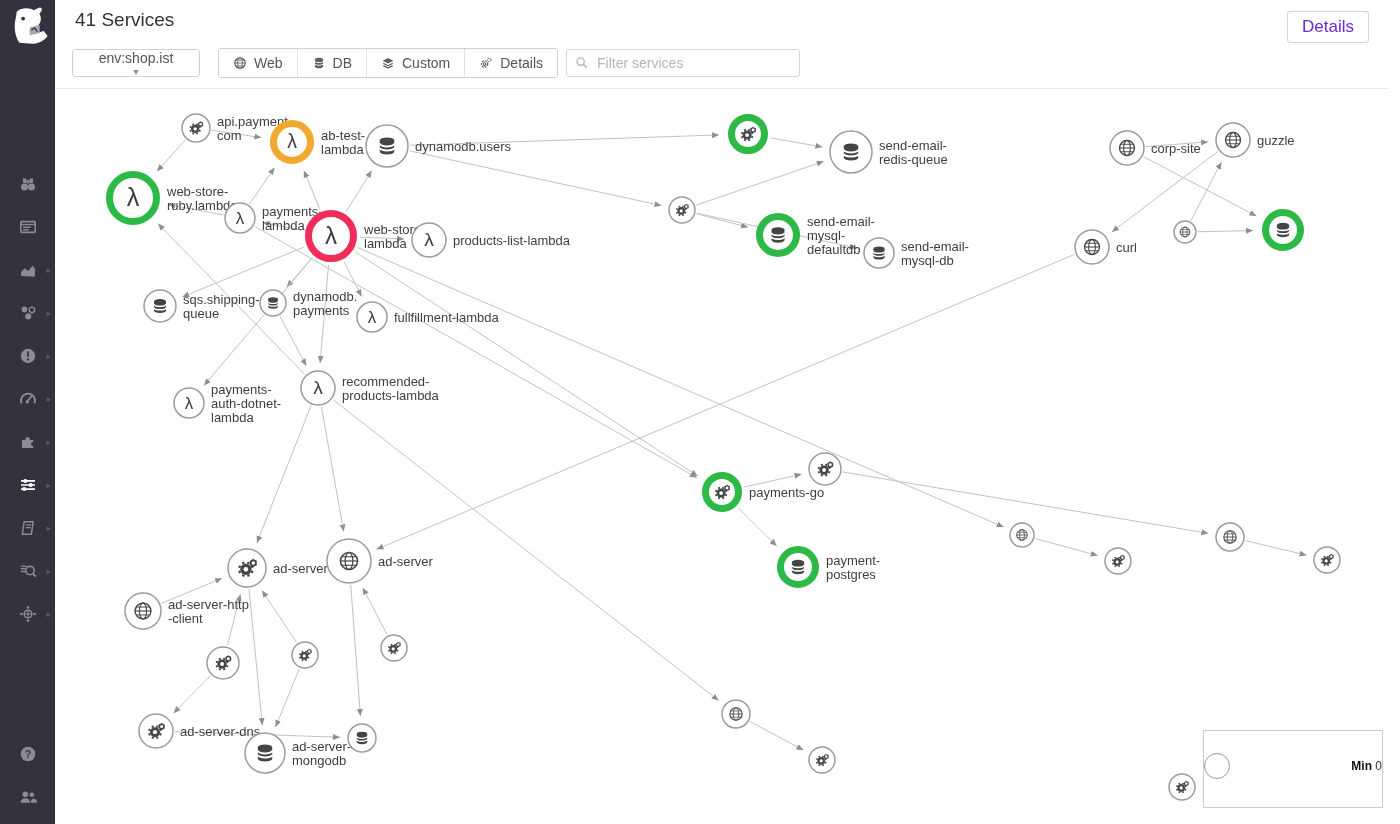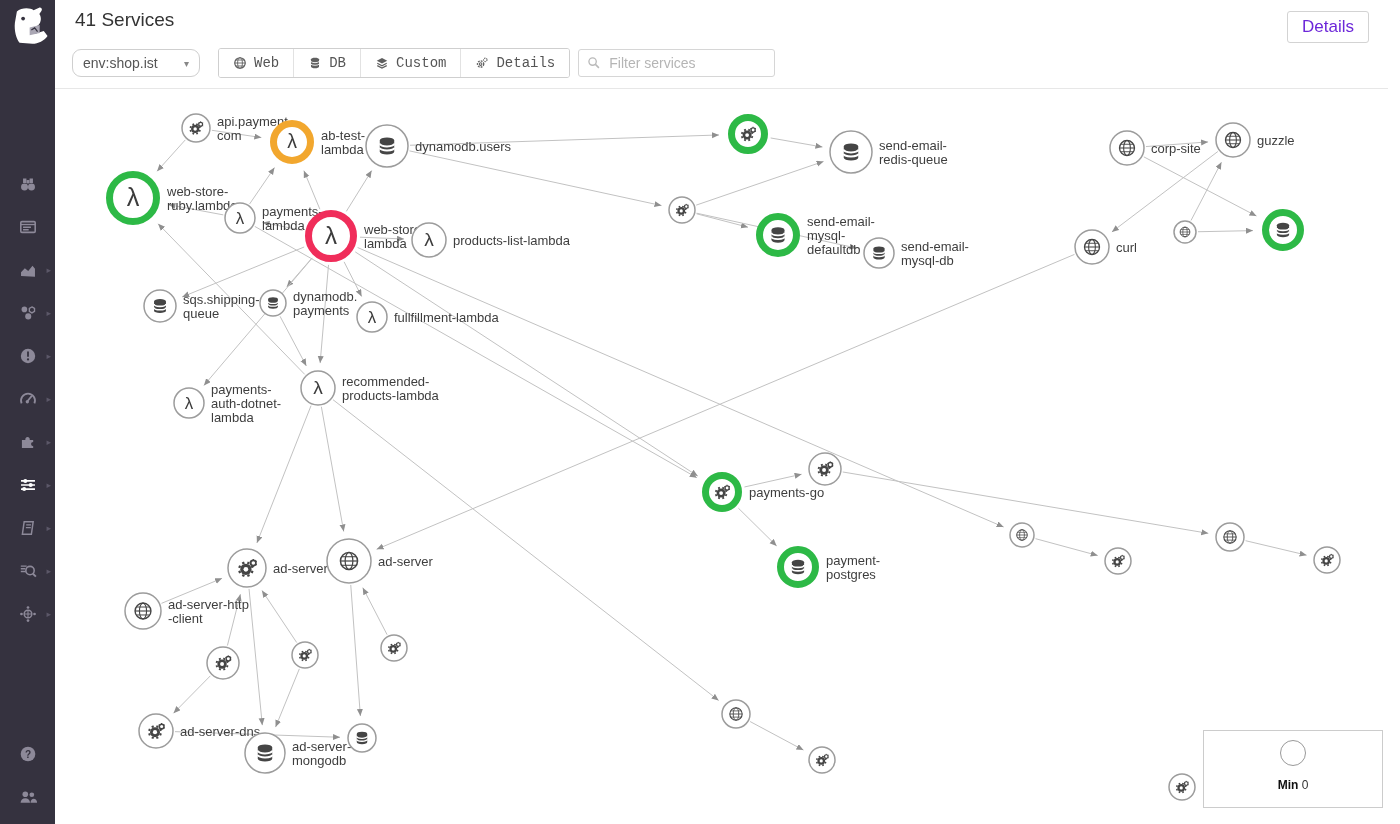--- a/index.html
+++ b/index.html
@@ -15,47 +15,47 @@
   .sb-item .caret{position:absolute;right:4px;top:50%;transform:translateY(-50%);
     font-size:9px;color:#5b5768;line-height:1;}
   .sb-item svg{display:block;}
   
   .header{position:absolute;left:55px;top:0;right:12px;height:88px;background:#fff;z-index:2;
     border-bottom:1px solid #e7e7e7;}
   .page-title{position:absolute;left:20px;top:9px;margin:0;font-size:19px;font-weight:500;color:#333;}
   .details-btn{position:absolute;right:19px;top:11px;background:#fff;border:1px solid #d3d3d3;
     border-radius:3px;padding:5px 14px;font-size:17px;color:#6d28d9;font-family:inherit;cursor:pointer;}
   .filter-row{position:absolute;left:17px;top:48px;display:flex;align-items:center;}
-  .env-sel{width:128px;height:28px;box-sizing:border-box;border:1px solid #cfcfcf;border-radius:9px;
+  .env-sel{width:128px;height:28px;box-sizing:border-box;border:1px solid #cfcfcf;border-radius:3px;
     display:flex;align-items:center;justify-content:space-between;padding:0 10px;font-size:14px;
-    color:#555;cursor:pointer;background:#fff;}
+    color:#555;cursor:pointer;background:#fff;flex-direction:column;}
   .env-sel .dd{font-size:10px;color:#888;}
   .tgroup{display:flex;margin-left:18px;border:1px solid #cfcfcf;border-radius:3px;overflow:hidden;height:28px;}
   .tbtn{display:flex;align-items:center;gap:7px;padding:0 14px;background:#fff;border:none;
-    border-left:1px solid #e2e2e2;font-size:14px;color:#555;font-family:Liberation Mono, monospace;cursor:pointer;}
+    border-left:1px solid #e2e2e2;font-size:14px;color:#555;font-family:Liberation Sans, sans-serif;cursor:pointer;}
   .tbtn:first-child{border-left:none;}
   .tbtn svg{color:#5f5f5f;}
-  .search{margin-left:8px;width:197px;height:28px;box-sizing:border-box;border:1px solid #d6d6d6;
+  .search{margin-left:8px;width:234px;height:28px;box-sizing:border-box;border:1px solid #d6d6d6;
     border-radius:3px;display:flex;align-items:center;gap:6px;padding:0 8px;background:#fff;}
   .search svg{color:#b9b9b9;flex:none;}
   .search input{border:none;outline:none;flex:1;font-size:14px;color:#555;font-family:inherit;min-width:0;}
   .search input::placeholder{color:#b5b5b5;}
   
   .map-svg{position:absolute;left:0;top:0;z-index:1;}
   .map-svg text{font-family:"Liberation Sans",sans-serif;}
   
   .legend{position:absolute;right:17px;bottom:16px;width:178px;background:#fff;border:1px solid #ccc;
     z-index:2;font-size:12px;}
   .legend-head{padding:8px 10px;border-bottom:1px solid #ddd;display:flex;gap:5px;align-items:baseline;
     white-space:nowrap;}
   .legend-head .b{font-weight:bold;color:#222;}
   .legend-head .sep{color:#bbb;}
   .legend-head .m{color:#444;}
   .legend-body{display:flex;height:76px;}
-  .lcol{flex:1;display:flex;flex-direction:column;align-items:center;justify-content:center;
+  .lcol{flex:1;display:flex;flex-direction:row;align-items:center;justify-content:space-between;
     gap:12px;padding-bottom:7px;}
   .lcirc{border:1.5px solid #999;border-radius:50%;background:#fff;}
   .lcirc.small{width:24px;height:24px;}
   .lcirc.big{width:42px;height:42px;}
   .llabel{color:#333;}
   .llabel b{color:#111;}
 </style>
 </head>
 <body>
 

